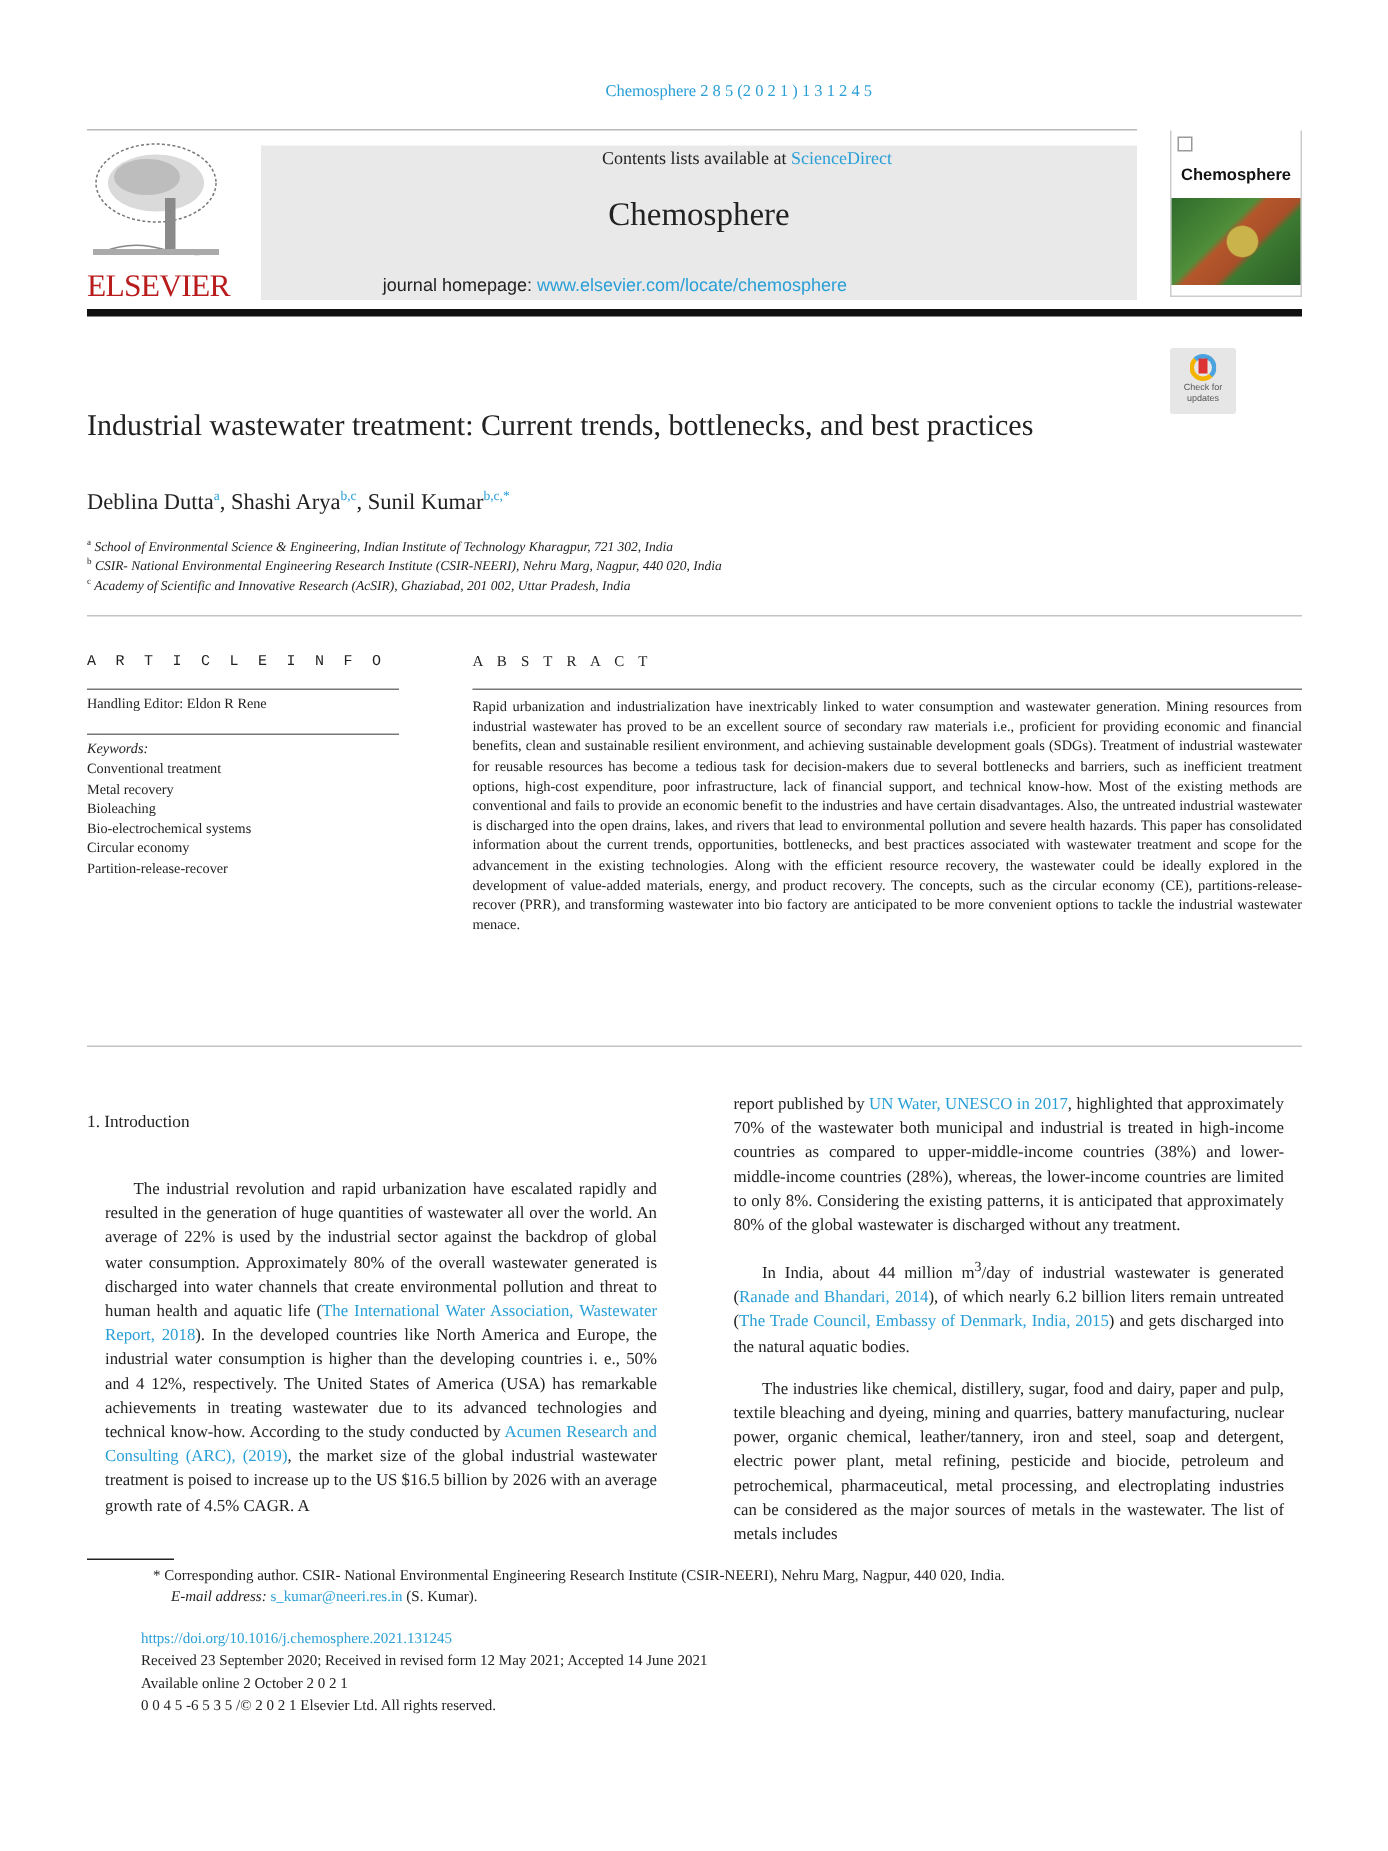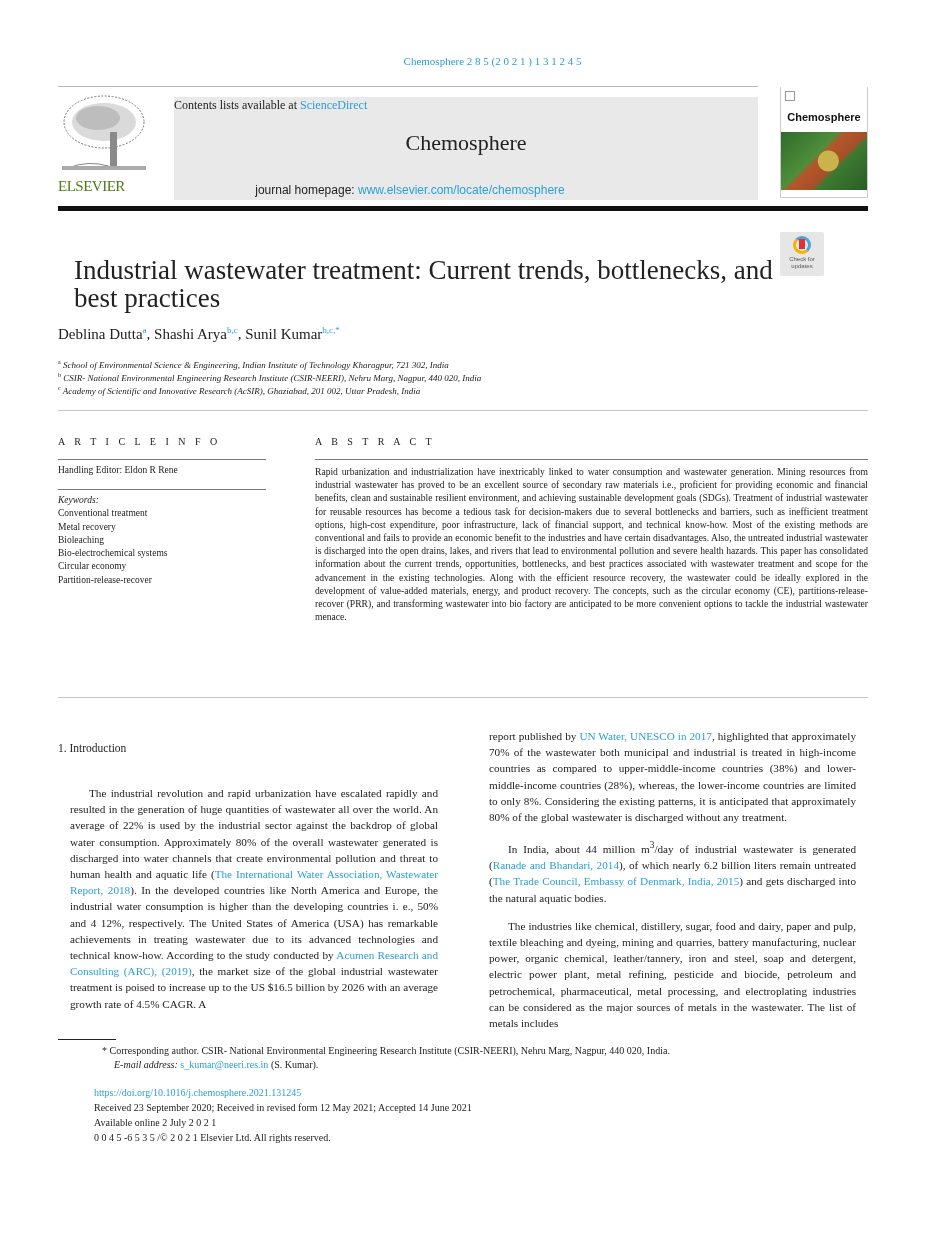--- a/index.html
+++ b/index.html
@@ -7,49 +7,49 @@
          font-family: "DejaVu Serif", "Liberation Serif", serif; color: #222; }
   .serif { font-family: "Liberation Serif", "DejaVu Serif", serif; }
   .sans { font-family: "Liberation Sans", "DejaVu Sans", sans-serif; }
   a, .link { color: #2a9fd6; text-decoration: none; }
   .abs { position: absolute; }
 
   
   #journal-ref { top: 55px; left: 0; width: 985px; text-align: center; font-size: 11px; }
   #top-rule { top: 86px; left: 58px; width: 700px; height: 1px; background: #b8b8b8; }
   #elsevier-logo { top: 92px; left: 58px; width: 92px; height: 108px; }
-  #elsevier-word { top: 178px; left: 58px; width: 92px; font-size: 15px; color: #4d7c0f; letter-spacing: -0.5px; }
+  #elsevier-word { top: 178px; left: 58px; width: 92px; font-size: 21px; color: #b91c1c; letter-spacing: -0.5px; }
   #masthead { top: 97px; left: 174px; width: 584px; height: 103px; background: #e9e9e9; }
-  #contents-line { top: 98px; left: 174px; width: 648px; text-align: left; font-size: 12px; }
+  #contents-line { top: 98px; left: 174px; width: 648px; text-align: center; font-size: 12px; }
   #journal-title { top: 130px; left: 174px; width: 584px; text-align: center; font-size: 22px; color: #222; }
   #homepage-line { top: 183px; left: 174px; width: 472px; text-align: center; font-size: 12px; }
   #cover { top: 87px; left: 780px; width: 86px; height: 110px; border: 1px solid #ccc; border-top: none; background: #fff; }
   #cover .cv-title { position: absolute; top: 24px; left: 0; width: 100%; text-align: center; font-size: 11px; font-weight: bold; color: #111; }
   #cover .cv-img { position: absolute; top: 45px; left: 0; width: 86px; height: 58px;
       background: radial-gradient(circle at 55% 50%, #c9b34a 0 10px, transparent 11px),
                   linear-gradient(135deg, #2e6b2c, #4f8e3a 40%, #b4562b 45%, #a84f29 60%, #3d7a31 65%, #2a5c27); }
   #cover .cv-mini { position:absolute; top:4px; left:4px; width:8px; height:8px; border:1px solid #999; }
   #thick-rule { top: 206px; left: 58px; width: 810px; height: 5px; background: #111; }
 
   
-  #paper-title { top: 256px; left: 58px; width: 700px; font-size: 27px; line-height: 28px; color: #222; margin-left: 16px; }
+  #paper-title { top: 270px; left: 58px; width: 700px; font-size: 20px; line-height: 28px; color: #222; }
   #check-updates { top: 232px; left: 780px; width: 44px; height: 44px; background: #e6e6e6; border-radius: 2px; }
   #check-updates .cu-badge { position:absolute; top:4px; left:13px; width:18px; height:18px; border-radius:50%;
        border: 3px solid #f4b400; border-top-color: #4aa3df; border-right-color:#4aa3df; box-sizing:border-box; }
   #check-updates .cu-flag { position:absolute; top:7px; left:19px; width:6px; height:10px; background:#d33; }
   #check-updates .cu-text { position:absolute; top:24px; left:0; width:44px; text-align:center; font-size:6px; line-height:7px; color:#555; }
   #authors { top: 325px; left: 58px; font-size: 15px; color: #222; }
   #authors sup { color: #2a9fd6; font-size: 9px; }
   .affil { left: 58px; font-size: 9px; font-style: italic; color: #222; }
   .affil sup { font-style: normal; font-size: 6px; }
   #rule-mid { top: 410px; left: 58px; width: 810px; height: 1px; background: #c4c4c4; }
 
   
   .caps-head { font-size: 10px; letter-spacing: 3.5px; color: #222; }
-  #article-info-head { top: 436px; left: 58px; }
+  #article-info-head { top: 436px; left: 58px; font-family: Liberation Mono, monospace; }
   #abstract-head { top: 436px; left: 315px; text-align: center; }
   .thin-rule { height: 1px; background: #777; }
   #ai-rule-1 { top: 459px; left: 58px; width: 208px; }
   #ai-rule-2 { top: 489px; left: 58px; width: 208px; }
   #abs-rule { top: 459px; left: 315px; width: 553px; }
   #handling-editor { top: 465px; left: 58px; font-size: 9.5px; }
   #keywords { top: 494px; left: 58px; font-size: 9.5px; line-height: 13.3px; }
   #keywords .kw-label { font-style: italic; }
   #abstract-text { top: 465px; left: 315px; width: 553px; font-size: 9.6px; line-height: 13.2px; text-align: justify; hyphens: manual; }
   #rule-bottom { top: 697px; left: 58px; width: 810px; height: 1px; background: #c4c4c4; }
@@ -157,14 +157,14 @@
   <p>The industries like chemical, distillery, sugar, food and dairy, paper and pulp, textile bleaching and dyeing, mining and quarries, battery manufacturing, nuclear power, organic chemical, leather/tannery, iron and steel, soap and detergent, electric power plant, metal refining, pesticide and biocide, petroleum and petrochemical, pharmaceutical, metal processing, and electroplating industries can be considered as the major sources of metals in the wastewater. The list of metals includes</p>
 </div>
 
 <div id="fn-rule" class="abs"></div>
 <div id="fn-corr" class="abs fn serif">* Corresponding author. CSIR- National Environmental Engineering Research Institute (CSIR-NEERI), Nehru Marg, Nagpur, 440 020, India.</div>
 <div id="fn-email" class="abs fn serif">
   <i>E-mail address: </i><span class="link">s_kumar@neeri.res.in</span><span> (S. Kumar).</span>
 </div>
 <div id="doi" class="abs fn serif link">https://doi.org/10.1016/j.chemosphere.2021.131245</div>
 <div id="received" class="abs fn serif">Received 23 September 2020; Received in revised form 12 May 2021; Accepted 14 June 2021</div>
-<div id="available" class="abs fn serif">Available online 2  July 2 0 2 1</div>
+<div id="available" class="abs fn serif">Available online 2  October 2 0 2 1</div>
 <div id="copyright" class="abs fn serif">0 0 4 5 -6 5 3 5 /© 2 0 2 1  Elsevier Ltd. All rights reserved.</div>
 
 </body></html>

